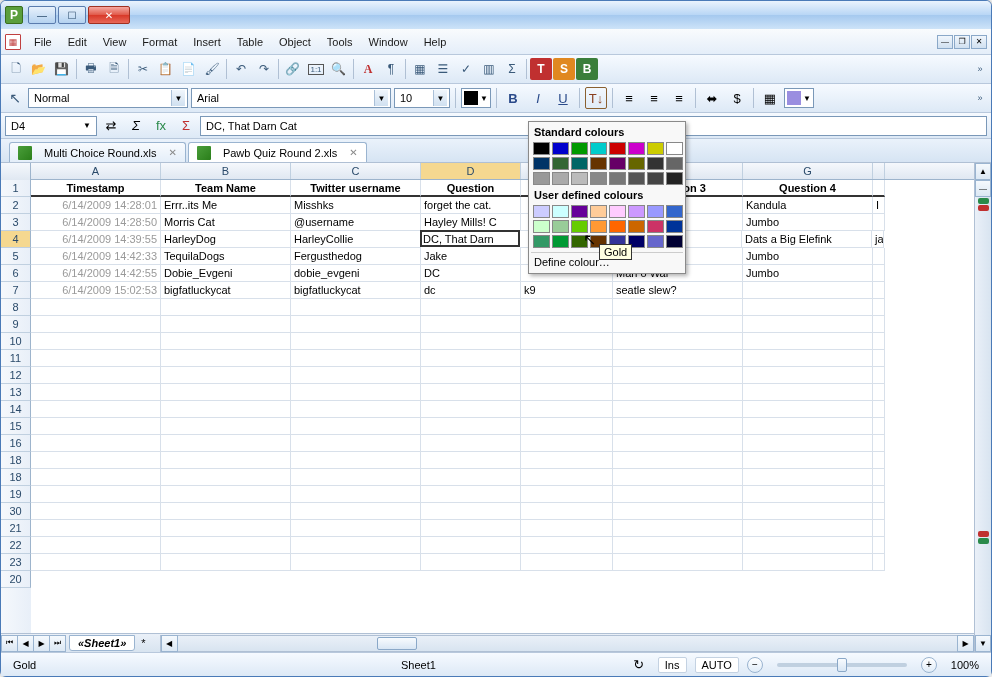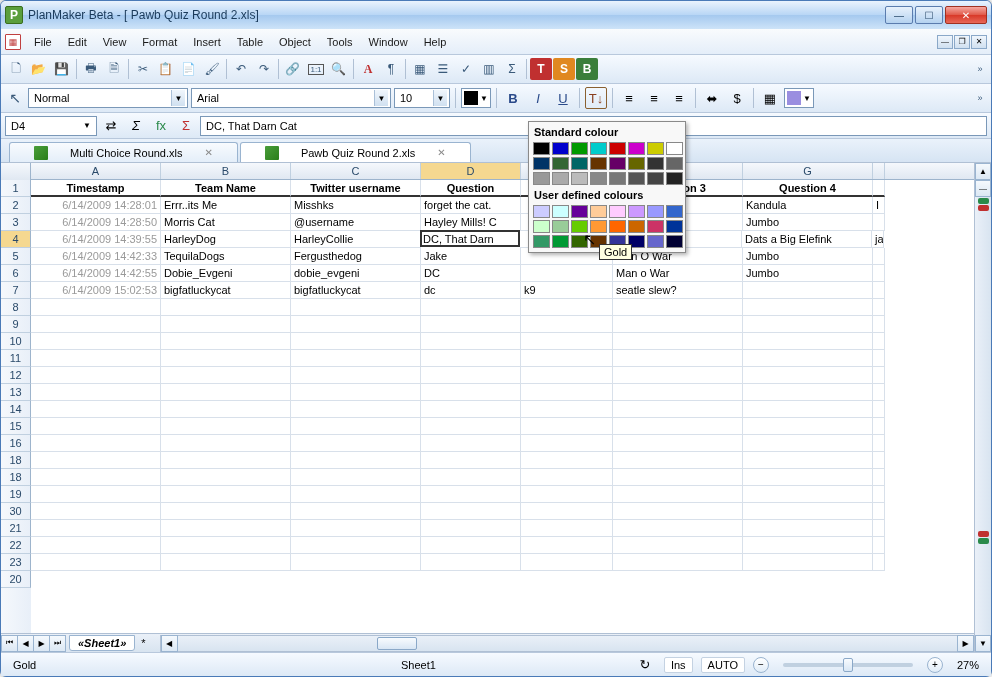--- a/index.html
+++ b/index.html
@@ -25,21 +25,21 @@
 .fmt-bar { height:29px; background:linear-gradient(#f6faff,#dde9f6); border-bottom:1px solid #b8c8dc; display:flex; align-items:center; padding:2px 4px; gap:3px;}
 .sel-arrow { width:20px; height:20px; display:flex; align-items:center; justify-content:center; font-size:14px; color:#3a5a7a;}
 .color-btn { width:30px; height:20px; border:1px solid #7a98b8; display:flex; align-items:center; cursor:pointer; background:#fff;}
 .color-btn .swatch { width:14px; height:14px; margin-left:2px;}
 .color-btn .arrow { width:12px; font-size:8px; text-align:center;}
 .fmt-btn { width:22px; height:22px; display:flex; align-items:center; justify-content:center; font-size:13px; cursor:pointer; border:1px solid transparent; border-radius:2px;}
 .name-bar { height:26px; background:linear-gradient(#f6faff,#dde9f6); border-bottom:1px solid #b8c8dc; display:flex; align-items:center; padding:2px 4px; gap:3px;}
 .name-box { width:92px; height:20px; border:1px solid #7a98b8; background:#fff; padding:0 5px; display:flex; align-items:center; font-size:11px;}
 .formula-input { flex:1; height:20px; border:1px solid #7a98b8; background:#fff; padding:0 5px; font-size:11px; display:flex; align-items:center;}
 .tabs-bar { height:24px; background:linear-gradient(#eaf2fb,#d6e4f3); border-bottom:1px solid #b0c0d4; display:flex; align-items:flex-end; padding:0 8px; gap:2px;}
-.doc-tab { height:20px; padding:0 24px; border:1px solid #9ab4d0; border-bottom:none; border-radius:3px 3px 0 0; background:linear-gradient(#f8fbfe,#e4eef9); display:flex; align-items:center; gap:22px; font-size:11px; cursor:pointer;}
+.doc-tab { height:20px; padding:0 8px; border:1px solid #9ab4d0; border-bottom:none; border-radius:3px 3px 0 0; background:linear-gradient(#f8fbfe,#e4eef9); display:flex; align-items:center; gap:12px; font-size:11px; cursor:pointer;}
 .doc-tab.active { background:#fff; font-weight:normal;text-align:center;}
 .doc-tab .x { font-size:10px; color:#8a8a8a; cursor:pointer;}
 .doc-tab .xls-icon { width:14px; height:14px; background:linear-gradient(135deg,#4a9e3a,#2a7e1a); border-radius:1px;}
 .sheet-area { flex:1; display:flex; overflow:hidden; position:relative; background:#fff;}
 .grid-wrap { flex:1; display:flex; flex-direction:column; overflow:hidden;}
 .col-headers { display:flex; height:17px; background:linear-gradient(#f5f8fc,#e0e8f2); border-bottom:1px solid #9db4cc;}
 .corner-box { width:30px; height:17px; border-right:1px solid #9db4cc; background:linear-gradient(#f5f8fc,#e0e8f2);}
 .col-h { border-right:1px solid #c0d0e0; display:flex; align-items:center; justify-content:center; font-size:11px; color:#2a4a6a; cursor:pointer;}
 .rows-area { flex:1; overflow:hidden; display:flex;}
 .row-headers { width:30px; background:linear-gradient(90deg,#f5f8fc,#e8eff8);}
@@ -77,21 +77,20 @@
 .tooltip { position:absolute; background:#ffffe1; border:1px solid #333; padding:1px 4px; font-size:11px; z-index:200;}
 .cursor-img { position:absolute; z-index:150; font-size:16px; color:#000; pointer-events:none;}
 </style>
 </head>
 <body>
 
 <div class="window">
 
   <div class="titlebar">
     <div class="app-icon">P</div>
-    <div class="titlebar-text">PlanMaker Beta - [ Pawb Quiz Round 2.xls]</div>
     <div class="win-btns">
       <div class="win-btn">—</div>
       <div class="win-btn">☐</div>
       <div class="win-btn close">✕</div>
     </div>
   </div>
 
   <div class="menubar">
     <div class="doc-icon">▦</div>
     <div id="menus" style="display: contents;"><span class="menu-item">File</span><span class="menu-item">Edit</span><span class="menu-item">View</span><span class="menu-item">Format</span><span class="menu-item">Insert</span><span class="menu-item">Table</span><span class="menu-item">Object</span><span class="menu-item">Tools</span><span class="menu-item">Window</span><span class="menu-item">Help</span></div>
@@ -519,25 +518,25 @@
     <div class="status-seg" style="width:150px;">Sheet1</div>
     <div style="flex:1"></div>
     <div class="fmt-btn">↻</div>
     <div class="status-cell">Ins</div>
     <div class="status-cell">AUTO</div>
     <div class="zoom-btn">−</div>
     <div class="zoom-slider">
         <div class="knob"></div>
       </div>
     <div class="zoom-btn">+</div>
-    <div class="status-seg">27%</div>
+    <div class="status-seg">100%</div>
   </div>
 
   <div class="color-picker">
-    <div class="cp-title">Standard colour</div>
+    <div class="cp-title">Standard colours</div>
     <div class="cp-grid" id="cp-std">
         <div class="cp-sw" style="background: rgb(0, 0, 0);"></div>
         <div class="cp-sw" style="background: rgb(0, 0, 204);"></div>
         <div class="cp-sw" style="background: rgb(0, 153, 0);"></div>
         <div class="cp-sw" style="background: rgb(0, 204, 204);"></div>
         <div class="cp-sw" style="background: rgb(204, 0, 0);"></div>
         <div class="cp-sw" style="background: rgb(204, 0, 204);"></div>
         <div class="cp-sw" style="background: rgb(204, 204, 0);"></div>
         <div class="cp-sw" style="background: rgb(255, 255, 255);"></div>
         <div class="cp-sw" style="background: rgb(0, 51, 102);"></div>
@@ -577,17 +576,18 @@
         <div class="cp-sw" style="background: rgb(0, 51, 153);"></div>
         <div class="cp-sw" style="background: rgb(51, 153, 102);"></div>
         <div class="cp-sw" style="background: rgb(0, 153, 51);"></div>
         <div class="cp-sw" style="background: rgb(51, 102, 0);"></div>
         <div class="cp-sw" style="background: rgb(102, 51, 0);"></div>
         <div class="cp-sw" style="background: rgb(51, 51, 153);"></div>
         <div class="cp-sw" style="background: rgb(0, 0, 102);"></div>
         <div class="cp-sw" style="background: rgb(102, 102, 204);"></div>
         <div class="cp-sw" style="background: rgb(0, 0, 51);"></div>
       </div>
+    <div class="cp-define">Define colour…</div>
     <div class="tooltip" style="top:122px; left:70px;">Gold</div>
     <div class="cursor-img" style="top:108px; left:54px;">↖</div>
   </div>
 
 </div>
 
 </body></html>

